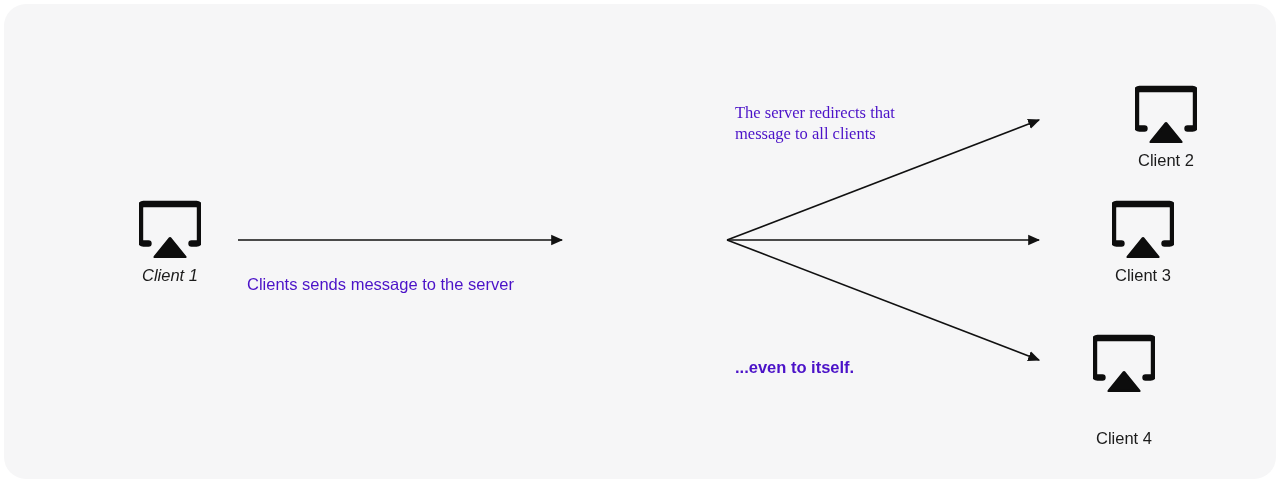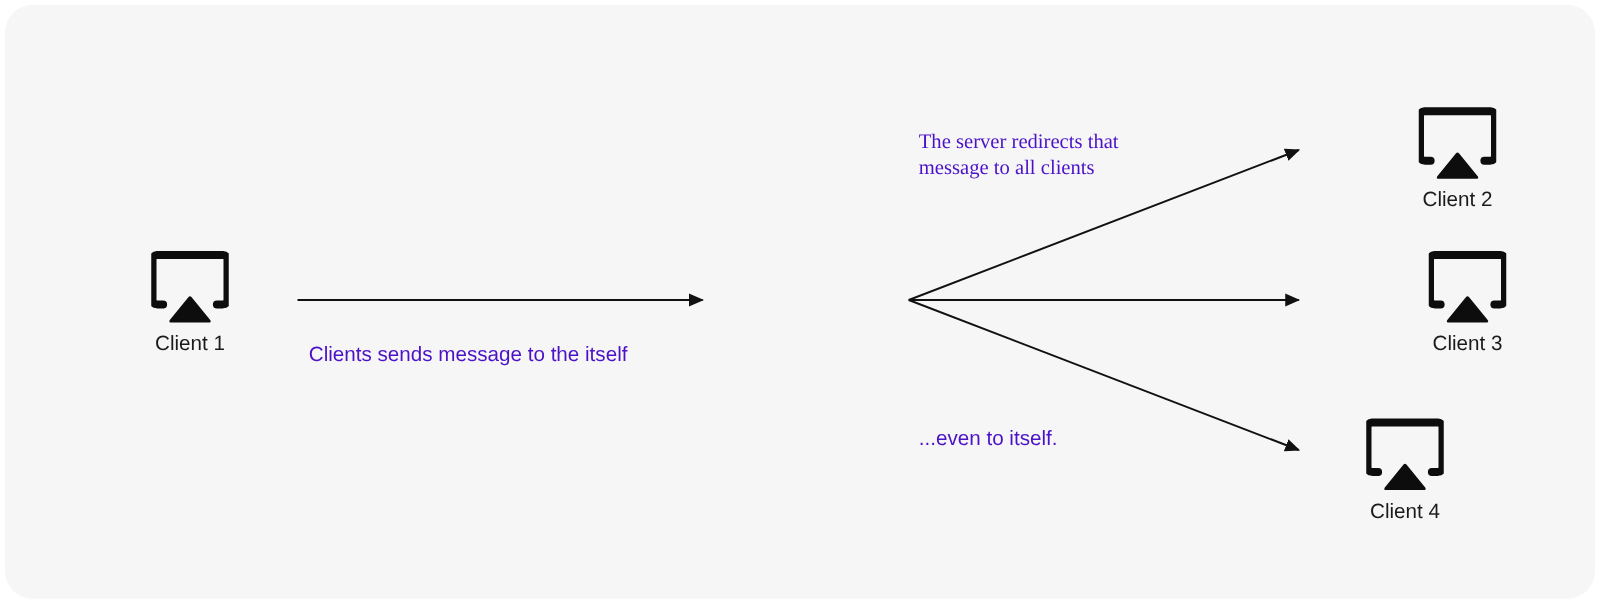--- a/index.html
+++ b/index.html
@@ -81,53 +81,53 @@
 
     <line x1="238" y1="240" x2="562" y2="240" stroke="#111111" stroke-width="1.6" marker-end="url(#arrowhead)"></line>
 
     <line x1="727" y1="240" x2="1039" y2="120" stroke="#111111" stroke-width="1.6" marker-end="url(#arrowhead)"></line>
 
     <line x1="727" y1="240" x2="1039" y2="240" stroke="#111111" stroke-width="1.6" marker-end="url(#arrowhead)"></line>
 
     <line x1="727" y1="240" x2="1039" y2="360" stroke="#111111" stroke-width="1.6" marker-end="url(#arrowhead)"></line>
   </svg>
 
-  <div class="node" style="left:121px; top:200px;">
+  <div class="node" style="left:139px; top:200px;font-style:italic;">
     <svg class="airplay-icon" viewBox="0 0 62 58">
       <path d="M9.5 43.5 H4.5 A3.6 3.6 0 0 1 1 39.9 V7.6 A3.6 3.6 0 0 1 4.5 4 H57.5 A3.6 3.6 0 0 1 61 7.6 V39.9 A3.6 3.6 0 0 1 57.5 43.5 H52.5" fill="none" stroke="#0d0d0d" stroke-width="6.4" stroke-linecap="round" stroke-linejoin="round"></path>
       <path d="M31 38.5 L46 57 H16 Z" fill="#0d0d0d" stroke="#0d0d0d" stroke-width="3" stroke-linejoin="round"></path>
     </svg>
     <div class="node-label">Client 1</div>
   </div>
 
 
   <div class="node" style="left:1093px; top:85px;margin-left:42px;">
     <svg class="airplay-icon" viewBox="0 0 62 58">
       <path d="M9.5 43.5 H4.5 A3.6 3.6 0 0 1 1 39.9 V7.6 A3.6 3.6 0 0 1 4.5 4 H57.5 A3.6 3.6 0 0 1 61 7.6 V39.9 A3.6 3.6 0 0 1 57.5 43.5 H52.5" fill="none" stroke="#0d0d0d" stroke-width="6.4" stroke-linecap="round" stroke-linejoin="round"></path>
       <path d="M31 38.5 L46 57 H16 Z" fill="#0d0d0d" stroke="#0d0d0d" stroke-width="3" stroke-linejoin="round"></path>
     </svg>
     <div class="node-label">Client 2</div>
   </div>
 
-  <div class="node" style="left:1143px; top:200px;justify-content:flex-end;">
+  <div class="node" style="left:1112px; top:200px;justify-content:flex-end;">
     <svg class="airplay-icon" viewBox="0 0 62 58">
       <path d="M9.5 43.5 H4.5 A3.6 3.6 0 0 1 1 39.9 V7.6 A3.6 3.6 0 0 1 4.5 4 H57.5 A3.6 3.6 0 0 1 61 7.6 V39.9 A3.6 3.6 0 0 1 57.5 43.5 H52.5" fill="none" stroke="#0d0d0d" stroke-width="6.4" stroke-linecap="round" stroke-linejoin="round"></path>
       <path d="M31 38.5 L46 57 H16 Z" fill="#0d0d0d" stroke="#0d0d0d" stroke-width="3" stroke-linejoin="round"></path>
     </svg>
     <div class="node-label">Client 3</div>
   </div>
 
-  <div class="node" style="left:1093px; top:334px;">
+  <div class="node" style="left:1093px; top:334px;gap:29px;">
     <svg class="airplay-icon" viewBox="0 0 62 58">
       <path d="M9.5 43.5 H4.5 A3.6 3.6 0 0 1 1 39.9 V7.6 A3.6 3.6 0 0 1 4.5 4 H57.5 A3.6 3.6 0 0 1 61 7.6 V39.9 A3.6 3.6 0 0 1 57.5 43.5 H52.5" fill="none" stroke="#0d0d0d" stroke-width="6.4" stroke-linecap="round" stroke-linejoin="round"></path>
       <path d="M31 38.5 L46 57 H16 Z" fill="#0d0d0d" stroke="#0d0d0d" stroke-width="3" stroke-linejoin="round"></path>
     </svg>
     <div class="node-label">Client 4</div>
   </div>
 
-  <div class="edge-label" style="left:247px; top:274px;">Clients sends message to the itself</div>
+  <div class="edge-label" style="left:247px; top:274px;">Clients sends message to the server</div>
 
   <div class="edge-label" style="left:735px; top:102px;font-family:Liberation Serif, serif;">The server redirects that
 message to all clients</div>
 
-  <div class="edge-label" style="left:735px; top:341px;">...even to itself.</div>
+  <div class="edge-label" style="left:735px; top:357px;font-weight:bold;">...even to itself.</div>
 
 </div>
 
 </body></html>

